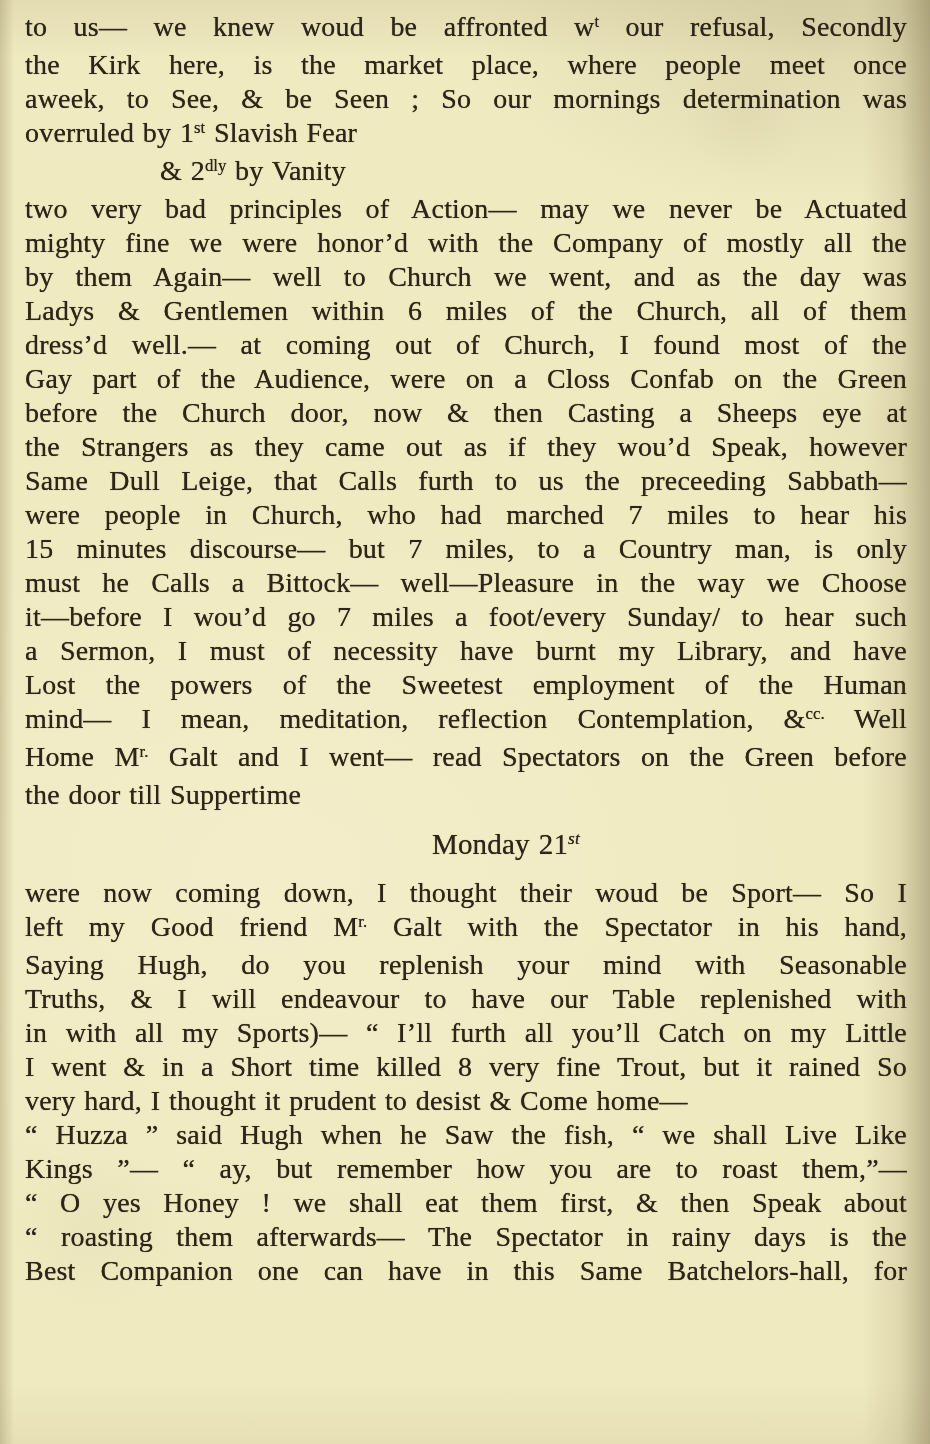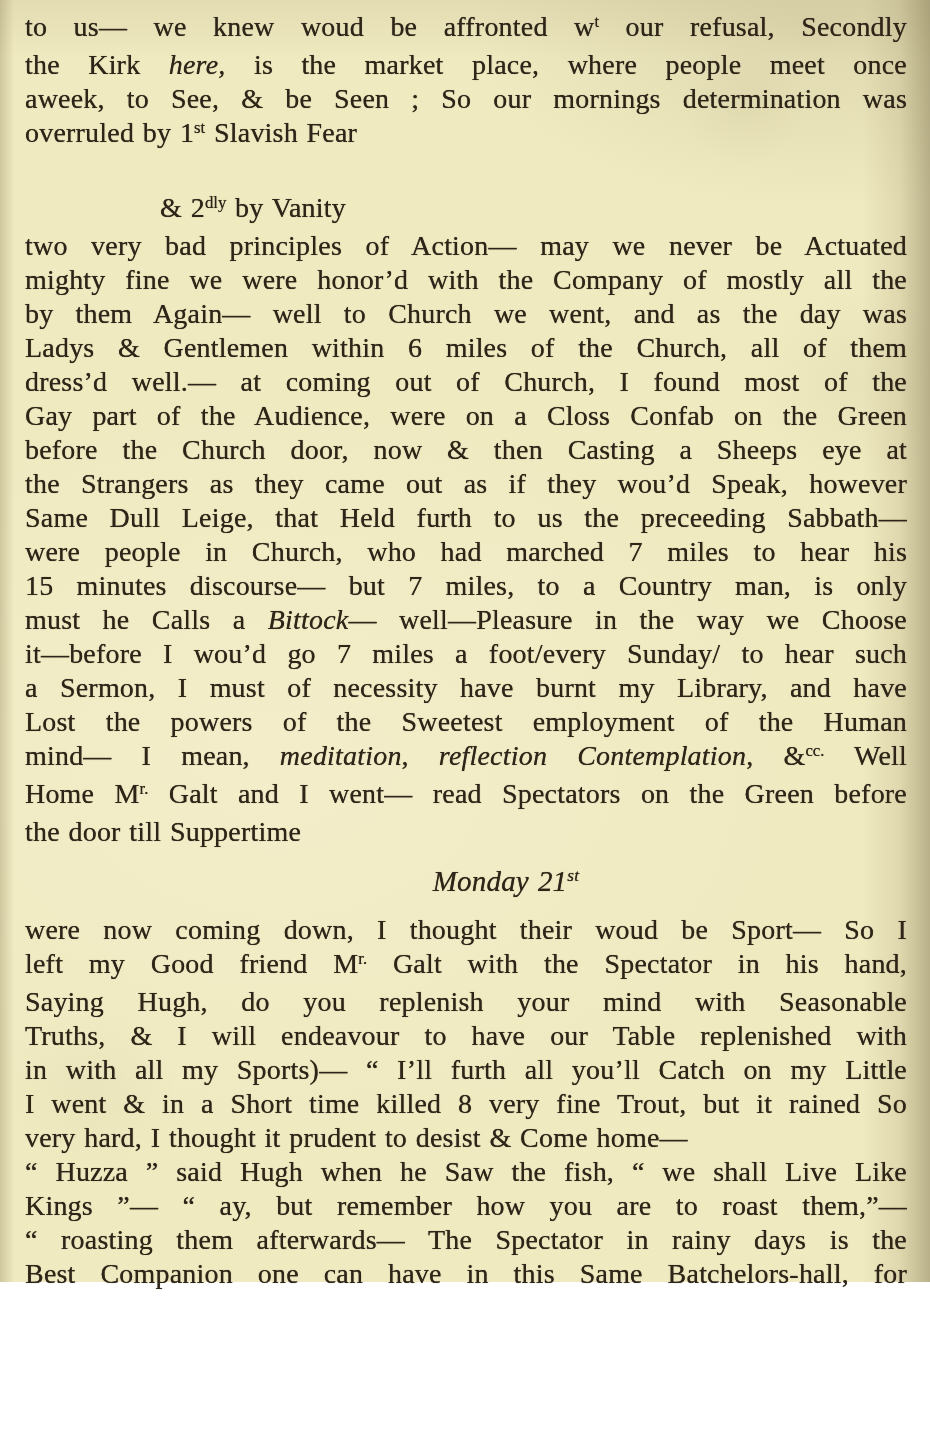--- a/index.html
+++ b/index.html
@@ -3,21 +3,21 @@
 <meta charset="utf-8">
 <style>
   html, body { margin: 0; padding: 0; }
   body {
     width: 930px; height: 1444px;
     font-family: "Liberation Serif", "DejaVu Serif", serif;
     overflow: hidden;
   }
   .page {
     position: relative;
-    width: 930px; height: 1282px;
+    width: 930px; height: 1444px;
     box-sizing: border-box;
     padding: 10px 23px 0 25px;
     background:
       linear-gradient(to right,
         rgba(120,105,60,0.28) 0px, rgba(120,105,60,0.0) 14px,
         rgba(120,105,60,0.0) 862px, rgba(120,105,60,0.14) 900px,
         rgba(95,82,45,0.38) 930px),
       linear-gradient(to bottom,
         rgba(110,95,55,0.10) 0px, rgba(110,95,55,0.0) 60px,
         rgba(110,95,55,0.0) 1380px, rgba(110,95,55,0.08) 1444px),
@@ -40,21 +40,21 @@
   .line {
     font-size: 28px;
     line-height: 34px;
     letter-spacing: 0.2px;
     word-spacing: 1.5px;
     white-space: normal;
     text-shadow: 0 0 0.7px rgba(46,37,24,0.85);
   }
   .line.j { text-align: justify; text-align-last: justify; }
   .line.c { text-align: center; }
-  .i { font-style: italic; }
+  .i { }
   .sup {
     font-size: 60%;
     position: relative;
     top: -0.55em;
     letter-spacing: 0;
   }
   .isup { font-style: italic; font-size: 60%; position: relative; top: -0.55em; }
   .block.heading {
     margin: 15px 0 11px 0;
     position: relative;
@@ -65,32 +65,32 @@
 </head>
 <body>
 
 <div class="page">
   <div class="text-root">
       <div class="block paragraph">
         <div class="line j"><span>to us— we knew woud be affronted w</span><span class="sup">t</span><span> our refusal, Secondly</span></div>
         <div class="line j"><span>the Kirk </span><span class="i">here,</span><span> is the market place, where people meet once</span></div>
         <div class="line j"><span>aweek, to See, &amp; be Seen ; So our mornings determination was</span></div>
         <div class="line"><span>overruled by 1</span><span class="sup">st</span><span> Slavish Fear</span></div>
-        <div class="line" style="padding-left: 135px; margin-top: 37px;"><span>&amp; 2</span><span class="sup">dly</span><span> by Vanity</span></div>
+        <div class="line" style="padding-left: 135px;"><span>&amp; 2</span><span class="sup">dly</span><span> by Vanity</span></div>
       </div>
       <div class="block paragraph">
         <div class="line j"><span>two very bad principles of Action— may we never be Actuated</span></div>
         <div class="line j"><span>mighty fine we were honor’d with the Company of mostly all the</span></div>
         <div class="line j"><span>by them Again— well to Church we went, and as the day was</span></div>
         <div class="line j"><span>Ladys &amp; Gentlemen within 6 miles of the Church, all of them</span></div>
         <div class="line j"><span>dress’d well.— at coming out of Church, I found most of the</span></div>
         <div class="line j"><span>Gay part of the Audience, were on a Closs Confab on the Green</span></div>
         <div class="line j"><span>before the Church door, now &amp; then Casting a Sheeps eye at</span></div>
         <div class="line j"><span>the Strangers as they came out as if they wou’d Speak, however</span></div>
-        <div class="line j"><span>Same Dull Leige, that Held furth to us the preceeding Sabbath—</span></div>
+        <div class="line j"><span>Same Dull Leige, that Calls furth to us the preceeding Sabbath—</span></div>
         <div class="line j"><span>were people in Church, who had marched 7 miles to hear his</span></div>
         <div class="line j"><span>15 minutes discourse— but 7 miles, to a Country man, is only</span></div>
         <div class="line j"><span>must he Calls a </span><span class="i">Bittock</span><span>— well—Pleasure in the way we Choose</span></div>
         <div class="line j"><span>it—before I wou’d go 7 miles a foot/every Sunday/ to hear such</span></div>
         <div class="line j"><span>a Sermon, I must of necessity have burnt my Library, and have</span></div>
         <div class="line j"><span>Lost the powers of the Sweetest employment of the Human</span></div>
         <div class="line j"><span>mind— I mean, </span><span class="i">meditation</span><span>, </span><span class="i">reflection Contemplation</span><span>, &amp;</span><span class="sup">cc.</span><span> Well</span></div>
         <div class="line j"><span>Home M</span><span class="sup">r.</span><span> Galt and I went— read Spectators on the Green before</span></div>
         <div class="line"><span>the door till Suppertime</span></div>
       </div>
@@ -100,17 +100,18 @@
       <div class="block paragraph">
         <div class="line j"><span>were now coming down, I thought their woud be Sport— So I</span></div>
         <div class="line j"><span>left my Good friend M</span><span class="sup">r.</span><span> Galt with the Spectator in his hand,</span></div>
         <div class="line j"><span>Saying Hugh, do you replenish your mind with Seasonable</span></div>
         <div class="line j"><span>Truths, &amp; I will endeavour to have our Table replenished with</span></div>
         <div class="line j"><span>in with all my Sports)— “ I’ll furth all you’ll Catch on my Little</span></div>
         <div class="line j"><span>I went &amp; in a Short time killed 8 very fine Trout, but it rained So</span></div>
         <div class="line"><span>very hard, I thought it prudent to desist &amp; Come home—</span></div>
         <div class="line j"><span>“ Huzza ” said Hugh when he Saw the fish, “ we shall Live Like</span></div>
         <div class="line j"><span>Kings ”— “ ay, but remember how you are to roast them,”—</span></div>
+        <div class="line j"><span>“ O yes Honey ! we shall eat them first, &amp; then Speak about</span></div>
         <div class="line j"><span>“ roasting them afterwards— The Spectator in rainy days is the</span></div>
         <div class="line j"><span>Best Companion one can have in this Same Batchelors-hall, for</span></div>
       </div>
     </div>
 </div>
 
 </body></html>

